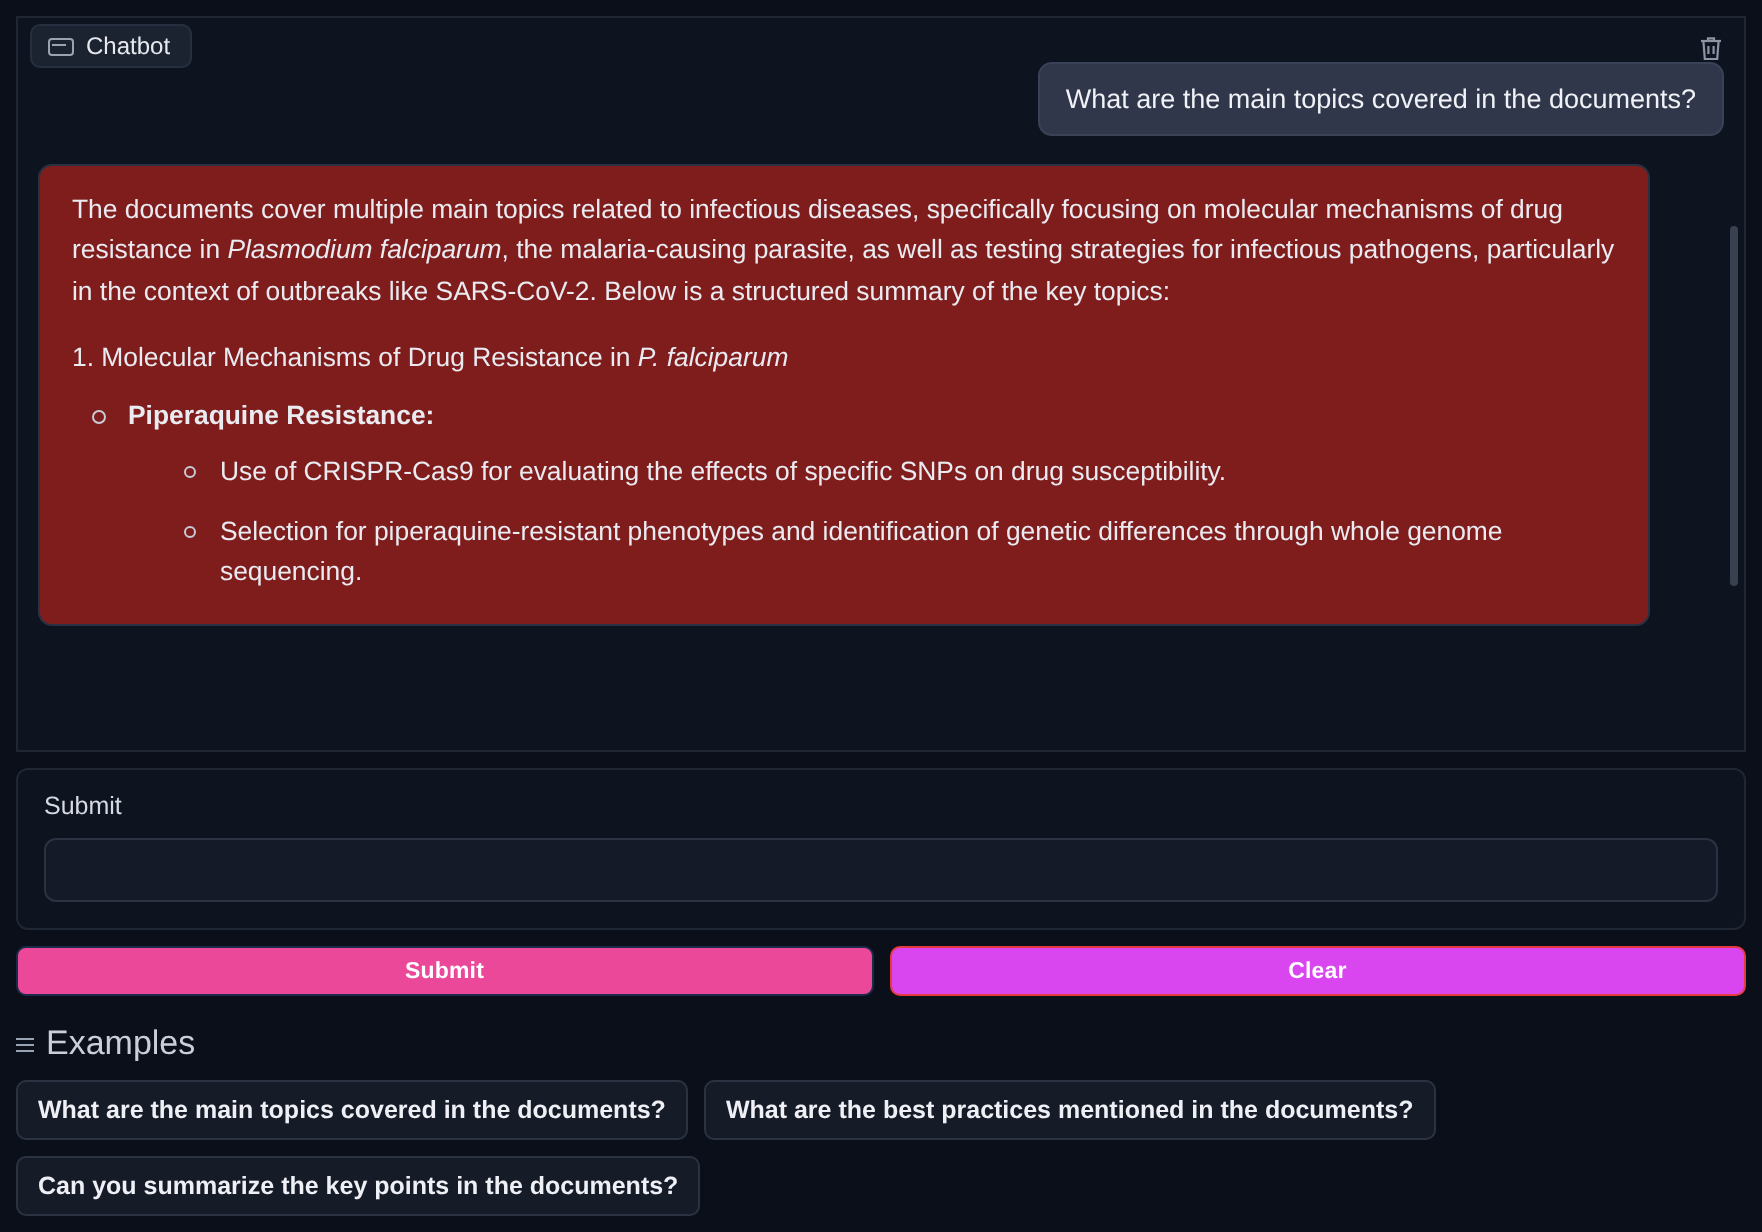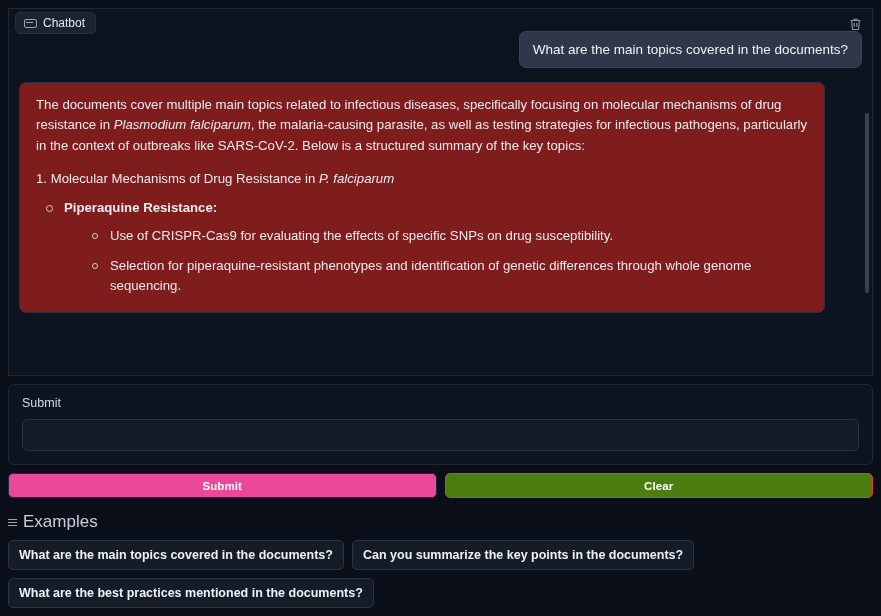--- a/index.html
+++ b/index.html
@@ -245,21 +245,21 @@
     border: 1px solid transparent;
     color: #ffffff;
     letter-spacing: .1px;
   }
   .btn-submit {
     background: #ec4899;
     border-color: #1d2b4b;
     text-align: center;
   }
   .btn-clear {
-    background: #4d7c0f;
+    background: #d946ef;
     border-color: #e53b3f;
   }
 
   
   .examples {
     flex: none;
     margin-top: 6px;
   }
   .examples-title {
     display: flex;
@@ -364,18 +364,18 @@
     <div class="examples-title">
       <span class="bars">
           <i></i>
           <i></i>
           <i></i>
         </span>
       <span>Examples</span>
     </div>
     <div class="chips">
       <div class="chip">What are the main topics covered in the documents?</div>
+      <div class="chip">What are the best practices mentioned in the documents?</div>
       <div class="chip">Can you summarize the key points in the documents?</div>
-      <div class="chip">What are the best practices mentioned in the documents?</div>
     </div>
   </div>
 
 </div>
 
 </body></html>

